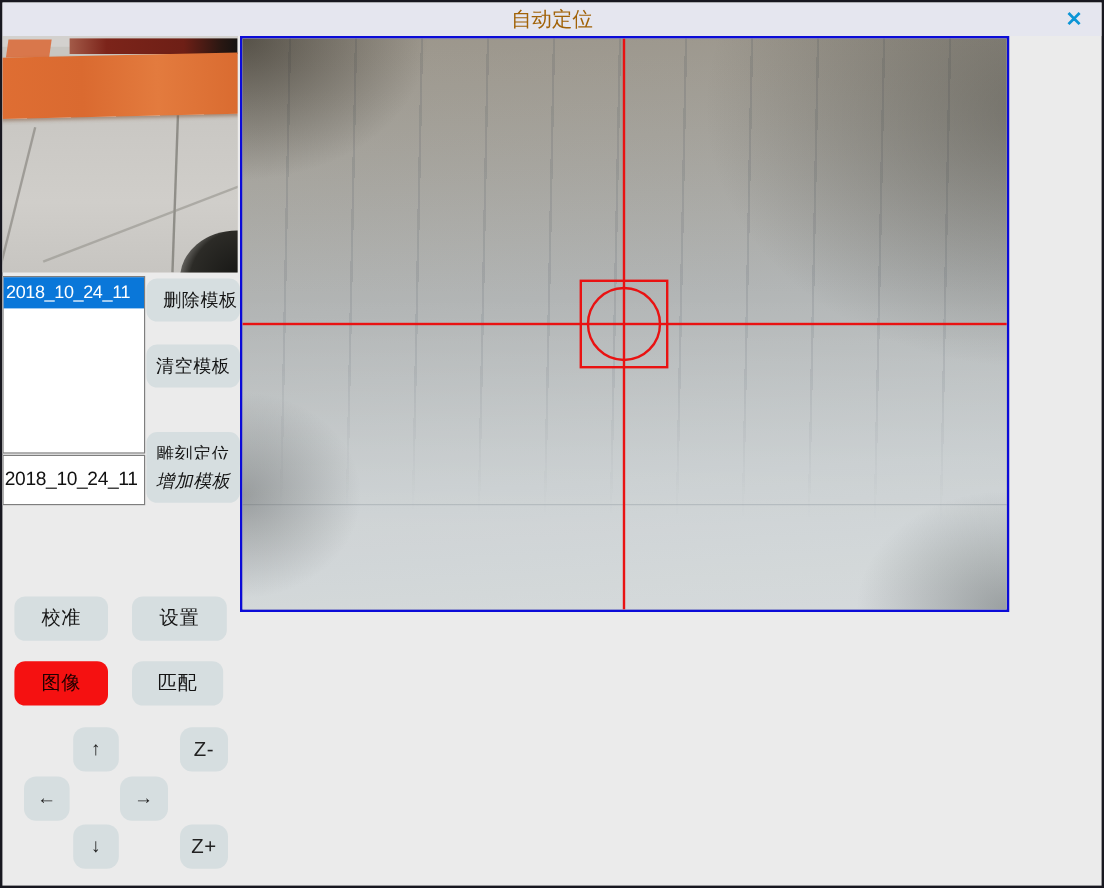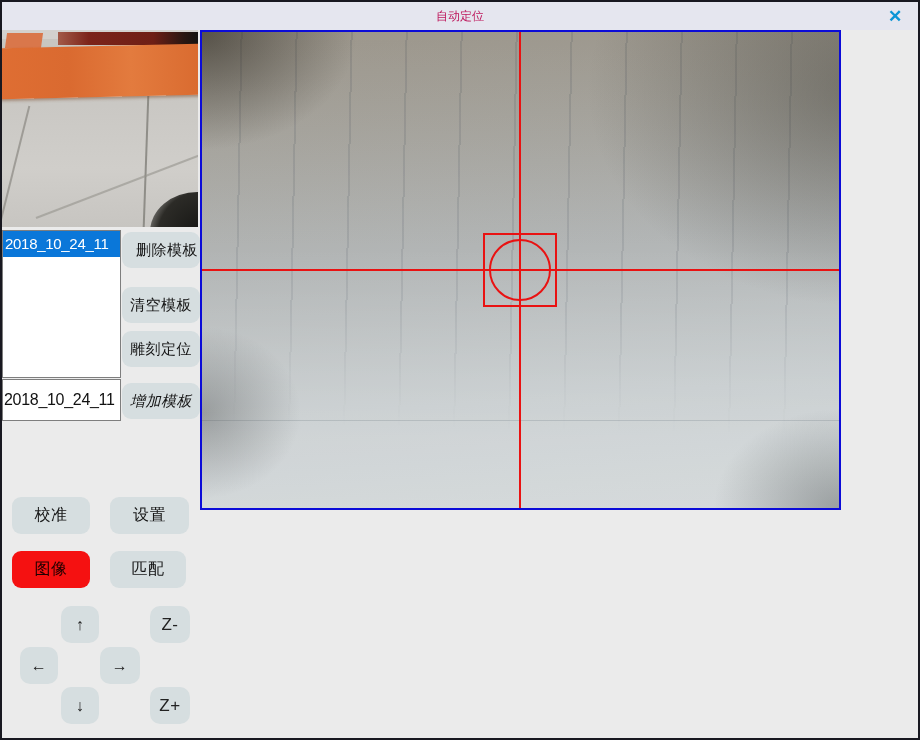--- a/index.html
+++ b/index.html
@@ -5,21 +5,21 @@
   * { margin:0; padding:0; box-sizing:border-box; }
   html,body { width:920px; height:740px; background:#333; font-family:"Liberation Sans", sans-serif; }
   .window {
     position:relative; width:920px; height:740px;
     background:#ebebeb; border:2px solid #181820; overflow:hidden;
   }
   .titlebar {
     position:absolute; left:0; top:0; width:916px; height:28px;
     background:#e5e6ef; display:flex; align-items:center; justify-content:center;
   }
-  .title { font-size:12px; color:#be185d; }
+  .title { font-size:17px; color:#a16207; }
   .close-btn {
     position:absolute; right:8px; top:0; width:30px; height:28px;
     display:flex; align-items:center; justify-content:center;
     color:#0b95d6; font-size:17px; font-weight:bold; cursor:pointer;
   }
   
   .thumb {
     position:absolute; left:0; top:28; top:28px; width:196px; height:197px;
     background:#c8c6c1; overflow:hidden;
   }
@@ -134,21 +134,21 @@
   </div>
 
   <div class="listbox">
     <div class="list-item selected">2018_10_24_11</div>
   </div>
 
   <div class="textfield">2018_10_24_11</div>
 
   <button class="btn tpl-btn" style="top:230px;padding-left:12px;">删除模板</button>
   <button class="btn tpl-btn" style="top:285px;">清空模板</button>
-  <button class="btn tpl-btn" style="top:329px;">雕刻定位</button>
+  <button class="btn tpl-btn" style="top:358px;">雕刻定位</button>
   <button class="btn tpl-btn" style="top:381px;font-style:italic;">增加模板</button>
 
   <button class="btn" style="left:10px; top:495px; width:78px; height:37px; font-size:16px;">校准</button>
   <button class="btn" style="left:108px; top:495px; width:79px; height:37px; font-size:16px;">设置</button>
   <button class="btn btn-red" style="left:10px; top:549px; width:78px; height:37px; font-size:16px;">图像</button>
   <button class="btn" style="left:108px; top:549px; width:76px; height:37px; font-size:16px;">匹配</button>
 
   <button class="btn jog" style="left:59px; top:604px; width:38px; height:37px;">
     <span>↑</span>
   </button>

